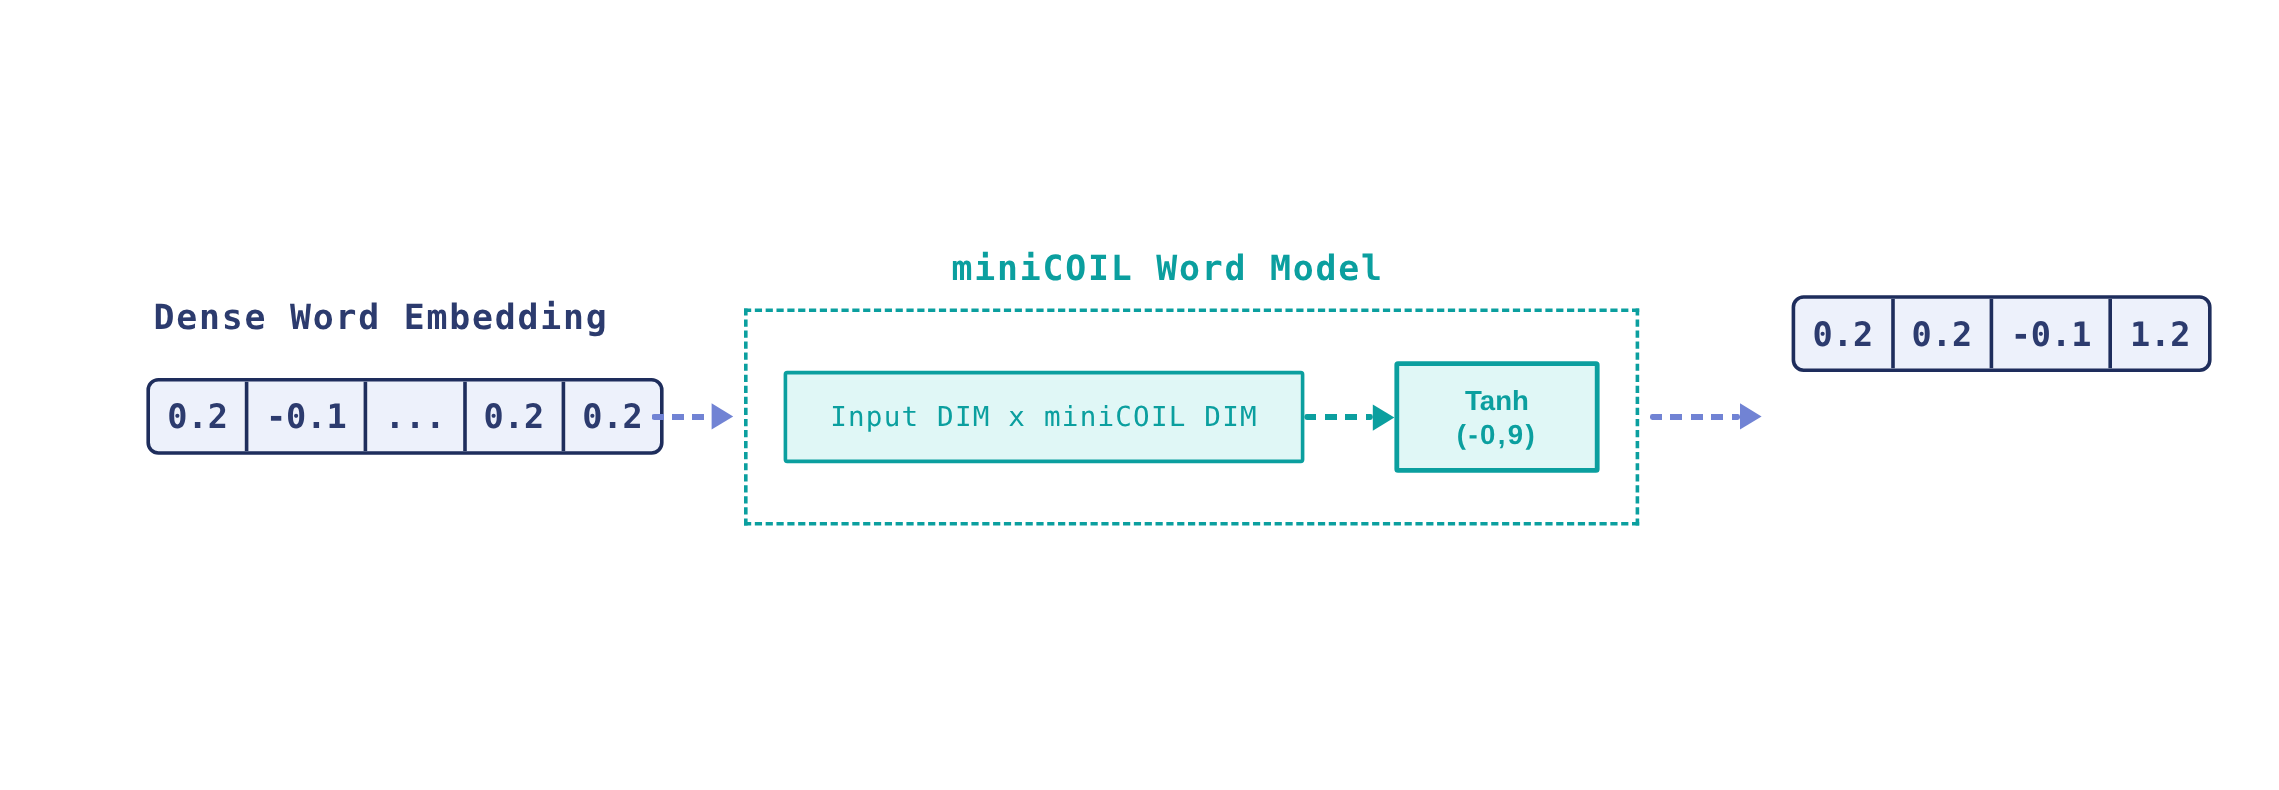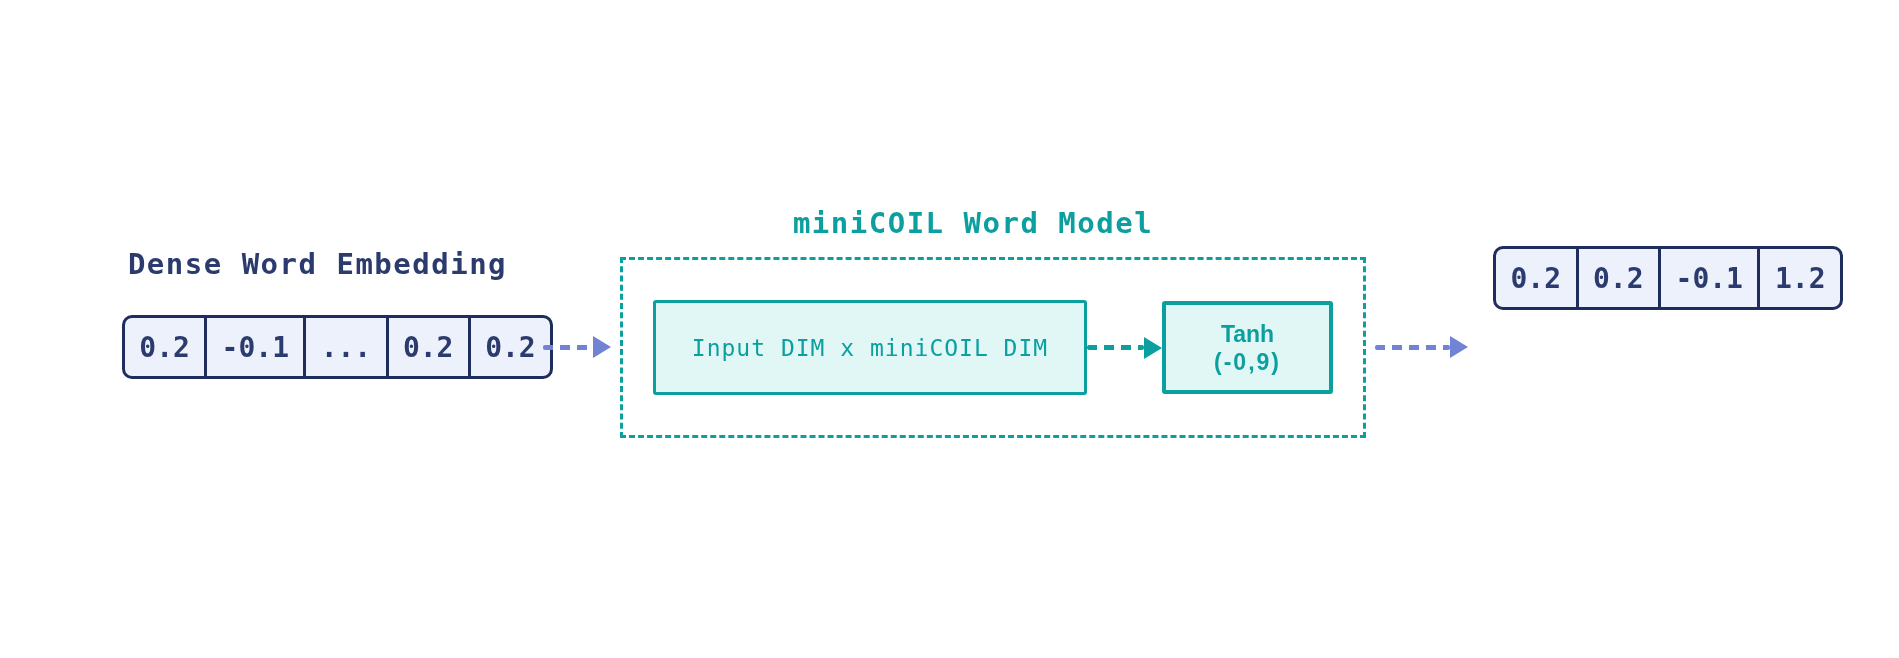--- a/index.html
+++ b/index.html
@@ -46,21 +46,21 @@
   }
   .model-box{
     position:absolute;left:620px;top:257px;width:746px;height:181px;
     box-sizing:border-box;
     border:3px dashed var(--teal,#0B9F9F);
     display:flex;align-items:center;
     background:transparent;
   }
   .matrix-box{
     margin-left:30px;
-    width:434px;height:95px;box-sizing:border-box;
+    width:434px;height:77px;box-sizing:border-box;
     border:3px solid var(--teal,#0B9F9F);
     background:var(--teal-fill,#E0F7F6);
     border-radius:3px;
     display:flex;align-items:center;justify-content:center;
     font-size:23px;font-weight:500;letter-spacing:1px;
     color:var(--teal,#0B9F9F);
     white-space:nowrap;
   }
   .tanh-box{
     width:171px;height:93px;box-sizing:border-box;

